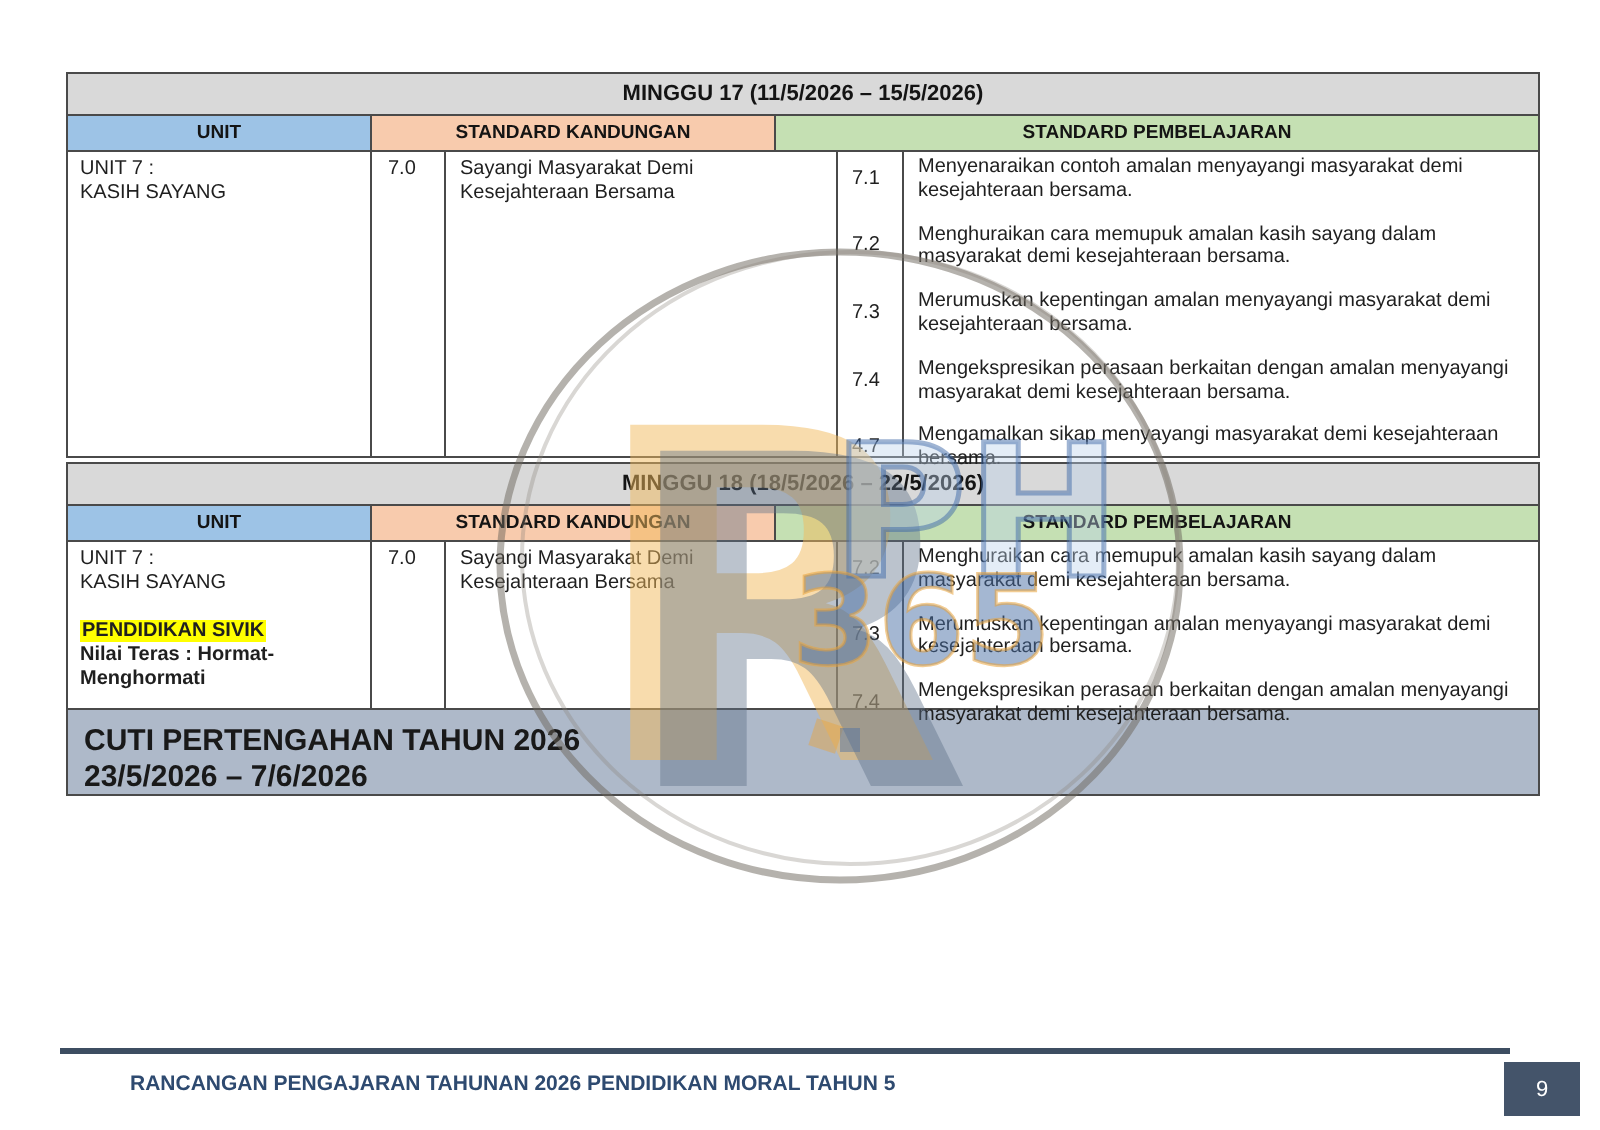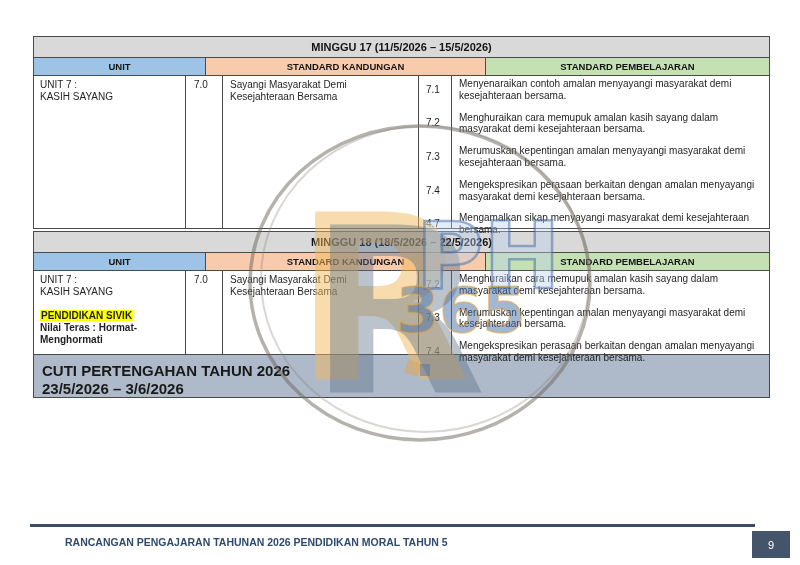--- a/index.html
+++ b/index.html
@@ -12,22 +12,22 @@
 
   .week-table { border:1px solid #4a4a4a; background:#fff; }
   .minggu-bar {
     height:21px; line-height:21px; background:#D9D9D9;
     border-bottom:1px solid #4a4a4a; text-align:center;
     font-weight:700; font-size:11px; color:#141414;
   }
   .col-headers { display:flex; height:18px; border-bottom:1px solid #4a4a4a;
     font-weight:700; font-size:9.5px; text-align:center; color:#141414; }
   .ch { line-height:18px; }
-  .ch-unit { width:172px; background:#9DC3E6; border-right:1px solid #4a4a4a; }
-  .ch-kand { width:280px; background:#F8CBAD; border-right:1px solid #4a4a4a; }
+  .ch-unit { width:152px; background:#9DC3E6; border-right:1px solid #4a4a4a; }
+  .ch-kand { width:202px; background:#F8CBAD; border-right:1px solid #4a4a4a; }
   .ch-pemb { flex:1; background:#C5E0B3; }
 
   .content-row { display:flex; font-size:10px; line-height:1.18; }
   .row-t1 { height:152px; }
   .row-t2 { height:83px; }
 
   .cell-unit { width:152px; border-right:1px solid #4a4a4a; padding:3px 6px; }
   .cell-kand { width:233px; border-right:1px solid #4a4a4a; position:relative; }
   .cell-kand::before { content:""; position:absolute; left:36px; top:0; bottom:0; width:1px; background:#4a4a4a; }
   .knum { position:absolute; left:8px; top:3px; }
@@ -142,21 +142,21 @@
         <div class="std">
           <div class="std-num">7.4</div>
           <div class="std-text">Mengekspresikan perasaan berkaitan dengan amalan menyayangi masyarakat demi kesejahteraan bersama.</div>
         </div>
       </div>
     </div>
   </section>
 
   <section class="cuti-band">
     <div class="cuti1">CUTI PERTENGAHAN TAHUN 2026</div>
-    <div class="cuti2">23/5/2026 – 3/6/2026</div>
+    <div class="cuti2">23/5/2026 – 7/6/2026</div>
   </section>
 
 </div>
 
 <svg class="watermark-svg" width="800" height="565" viewBox="0 0 800 565">
   <g font-family="DejaVu Sans, sans-serif" font-weight="bold">
     <ellipse cx="420" cy="283" rx="170" ry="157" fill="none" stroke="#6b655c" stroke-opacity="0.5" stroke-width="3.5"></ellipse>
     <ellipse cx="425" cy="279" rx="164" ry="153" fill="none" stroke="#8a8478" stroke-opacity="0.32" stroke-width="2"></ellipse>
     <text x="294" y="380" font-size="230" fill="#f2b95c" fill-opacity="0.5">R</text>
     <text x="309" y="393" font-size="230" fill="#5d7187" fill-opacity="0.42">R</text>

